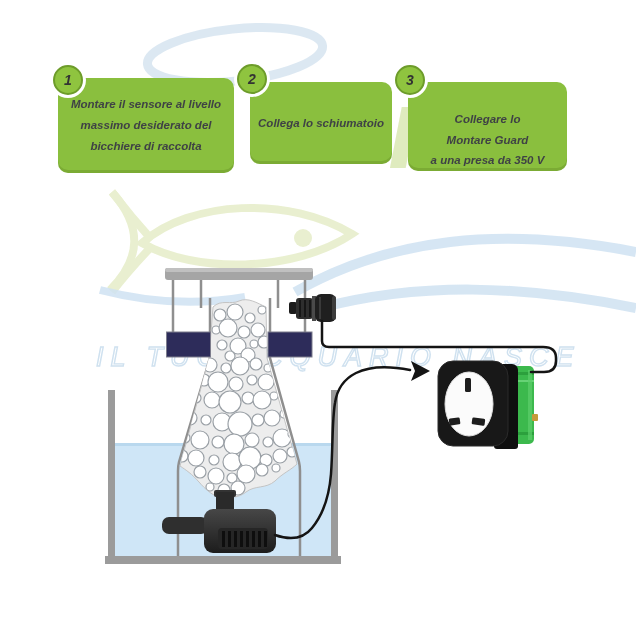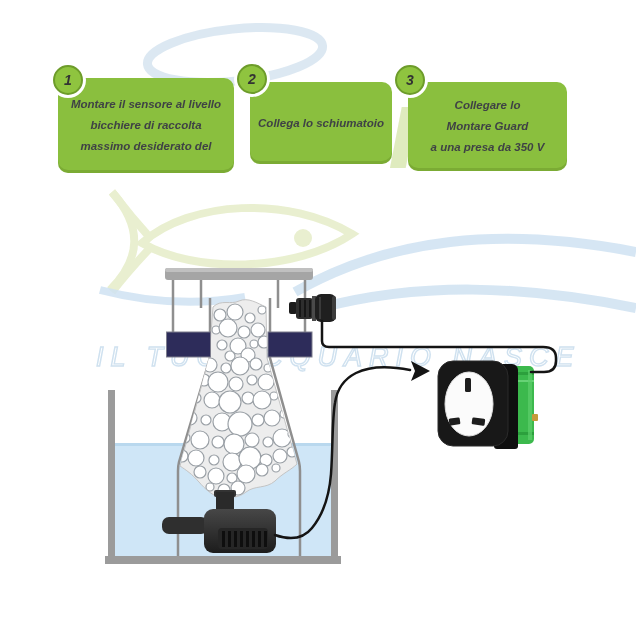--- a/index.html
+++ b/index.html
@@ -22,21 +22,21 @@
   }
   .step-text span{display:block;}
   .badge{
     position:absolute;z-index:3;width:26px;height:26px;border-radius:50%;
     background:#8fc43f;border:2px solid #6d9c2a;box-shadow:0 0 0 3px #ffffff;
     display:flex;align-items:center;justify-content:center;
     font-size:14px;font-style:italic;color:#333;font-weight:600;
   }
   #box1{left:58px;top:78px;width:176px;height:95px;}
   #box2{left:250px;top:82px;width:142px;height:82px;}
-  #box3{left:408px;top:82px;width:159px;height:89px;}
+  #box3{left:408px;top:82px;width:159px;height:89px;justify-content:flex-end;}
   #badge1{left:53px;top:65px;}
   #badge2{left:237px;top:64px;}
   #badge3{left:395px;top:65px;}
 </style>
 </head>
 <body>
 
 <div class="stage">
 
   <svg class="layer wm" viewBox="0 0 636 636">
@@ -237,22 +237,22 @@
     <g>
       <path d="M275,535 C292,541 304,538 312,528 C321,517 329,499 331,474
                C333,446 332,420 335,403 C337,389 344,379 356,373 C370,366 390,366 410,370" fill="none" stroke="#141414" stroke-width="2.5" stroke-linecap="round"></path>
       <polygon points="430,371 411,361 415,371 411,381" fill="#141414"></polygon>
     </g>
   </svg>
 
   <div class="step-box" id="box1">
     <div class="step-text">
       <span>Montare il sensore al livello</span>
+      <span>massimo desiderato del</span>
       <span>bicchiere di raccolta</span>
-      <span>massimo desiderato del</span>
     </div>
   </div>
   <div class="step-box" id="box2">
     <div class="step-text">
       <span>Collega lo schiumatoio</span>
     </div>
   </div>
   <div class="step-box" id="box3">
     <div class="step-text">
       <span>Collegare lo</span>

